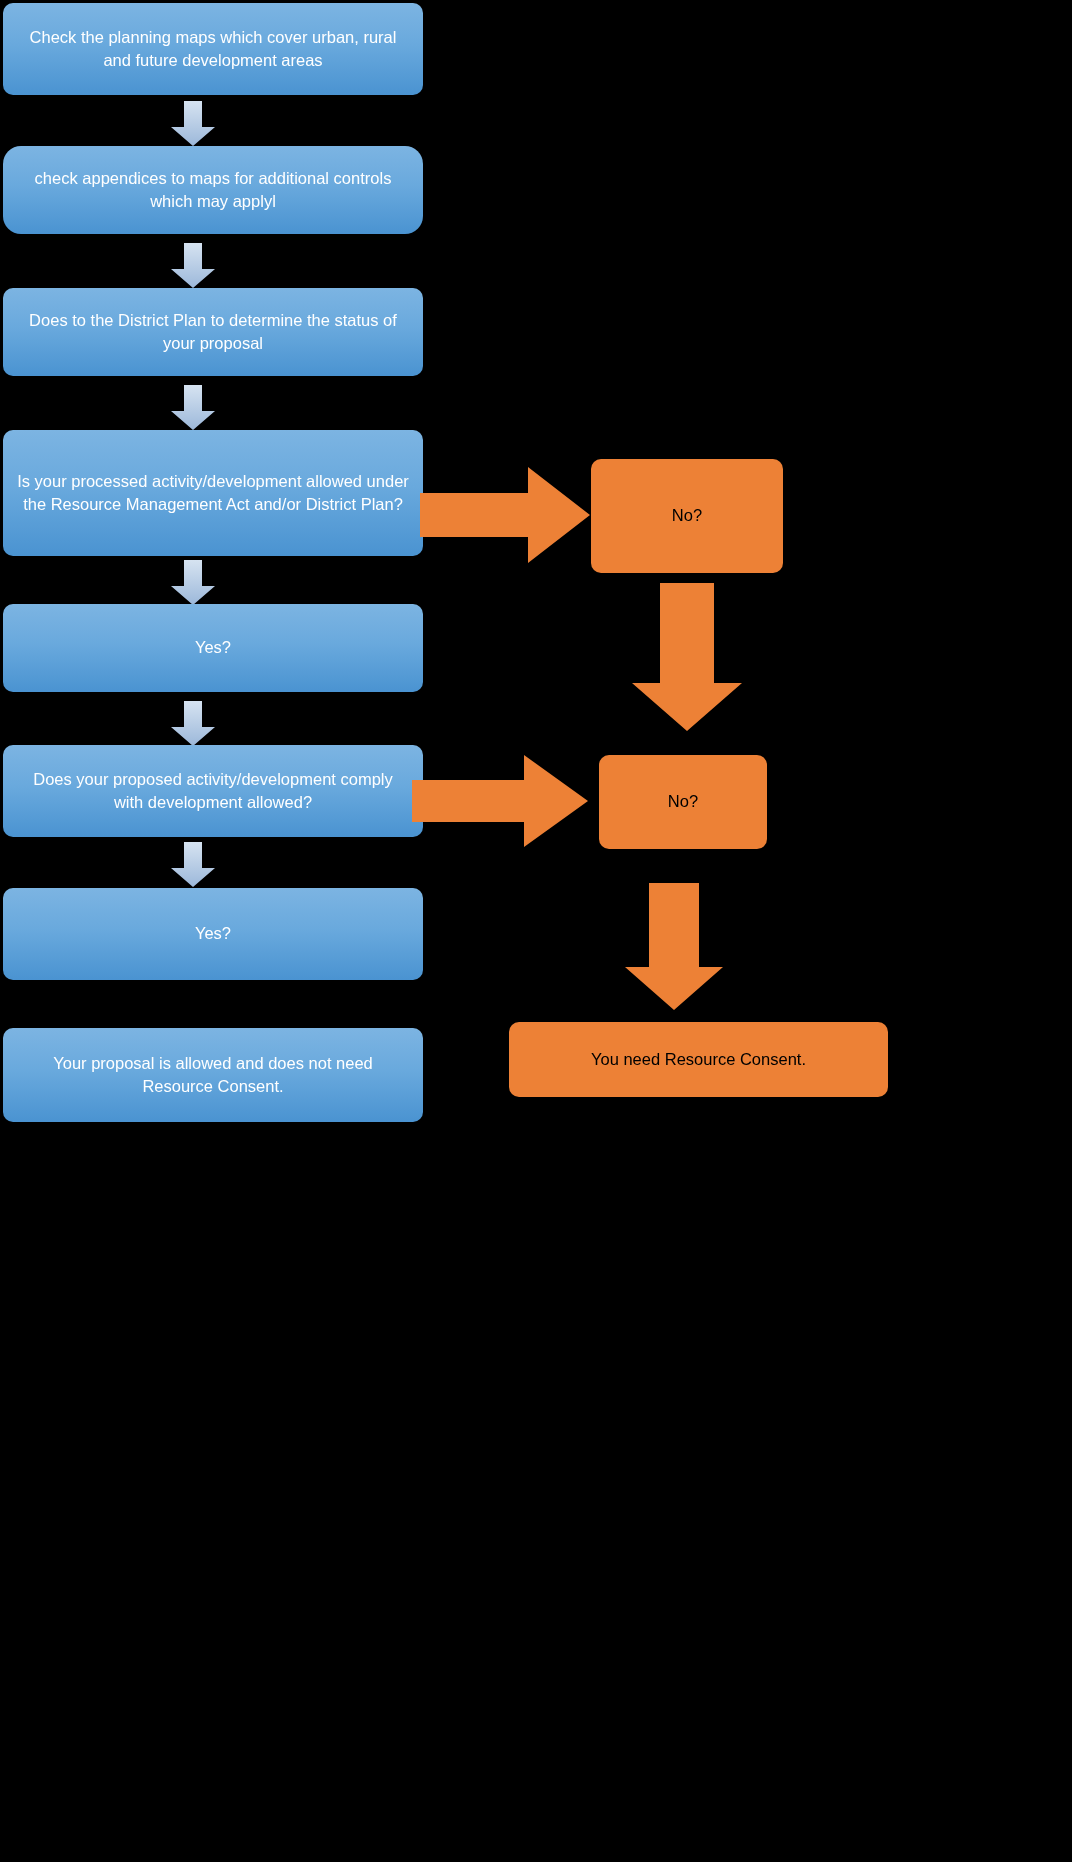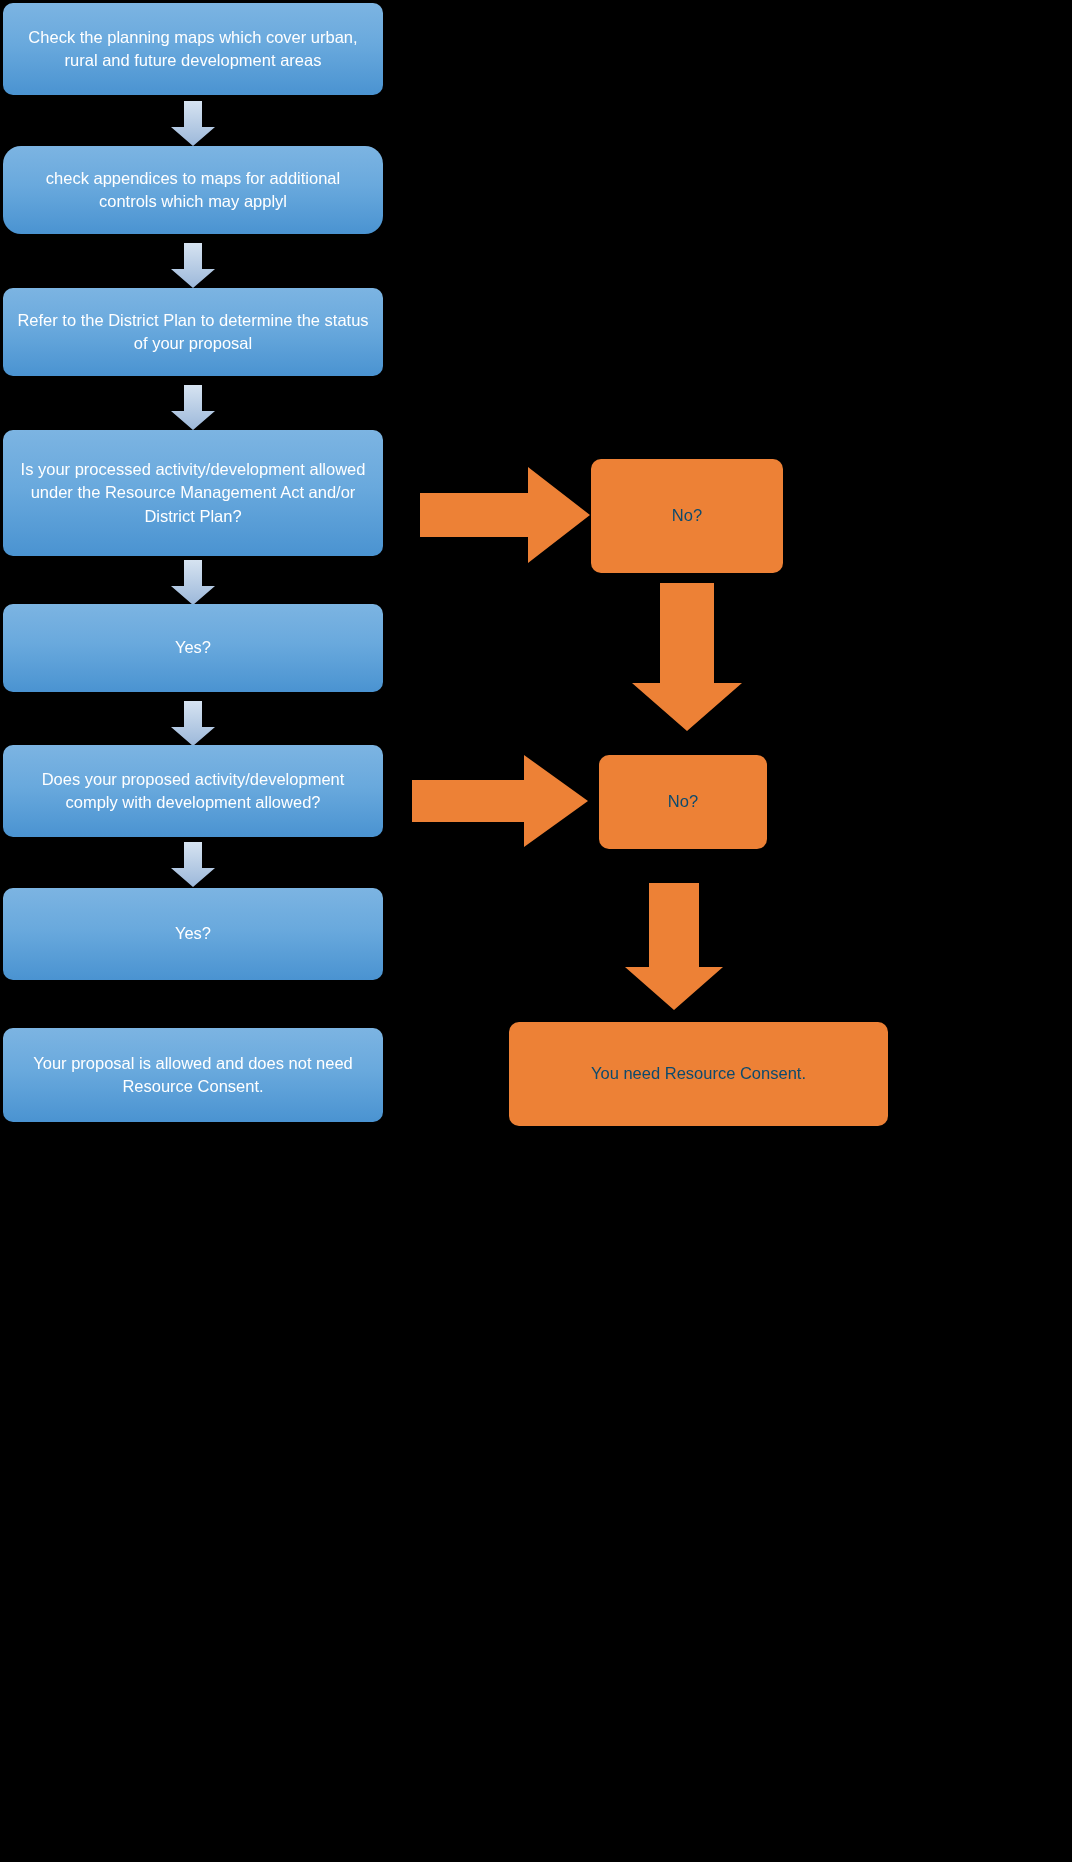--- a/index.html
+++ b/index.html
@@ -20,40 +20,40 @@
     position: relative;
     width: 1072px;
     height: 1862px;
     background: #000000;
   }
 
   
   .blue-box {
     position: absolute;
     left: 3px;
-    width: 380px;
+    width: 420px;
     border-radius: 10px;
     background: linear-gradient(to bottom, #7cb4e2 0%, #69a9dd 45%, #4a93d1 100%);
     color: #ffffff;
     font-size: 16.5px;
     line-height: 1.42;
     text-align: center;
     display: flex;
     align-items: center;
     justify-content: center;
     padding: 6px 14px;
     box-shadow: 0 2px 3px rgba(0,0,0,0.45);
   }
 
   
   .orange-box {
     position: absolute;
     border-radius: 10px;
     background: #ed8136;
-    color: #0c4a6e;
+    color: #000000;
     font-size: 16.5px;
     line-height: 1.42;
     text-align: center;
     display: flex;
     align-items: center;
     justify-content: center;
     padding: 6px 14px;
   }
 
   
@@ -108,21 +108,21 @@
         <linearGradient id="ga2" x1="0" y1="0" x2="0" y2="1">
           <stop offset="0%" stop-color="#d6e3f1"></stop>
           <stop offset="100%" stop-color="#9cb8da"></stop>
         </linearGradient>
       </defs>
       <polygon points="14,0 32,0 32,26 45,26 23,45 1,26 14,26" fill="url(#ga2)"></polygon>
     </svg>
   </div>
 
   <div class="blue-box" style="top:288px; height:88px;">
-    <span class="boxtext">Refer to the District Plan to determine the status of your proposal</span>
+    <span class="boxtext">Does to the District Plan to determine the status of your proposal</span>
   </div>
 
   <div class="blue-arrow" style="left:170px; top:385px;">
     <svg viewBox="0 0 46 46" xmlns="http://www.w3.org/2000/svg">
       <defs>
         <linearGradient id="ga3" x1="0" y1="0" x2="0" y2="1">
           <stop offset="0%" stop-color="#d6e3f1"></stop>
           <stop offset="100%" stop-color="#9cb8da"></stop>
         </linearGradient>
       </defs>
@@ -211,17 +211,17 @@
   <div class="orange-box" style="left:599px; top:755px; width:168px; height:94px;">
     <span class="boxtext">No?</span>
   </div>
 
   <div class="orange-arrow-down" style="left:625px; top:883px; width:98px; height:127px;">
     <svg viewBox="0 0 98 127" xmlns="http://www.w3.org/2000/svg">
       <polygon points="24,0 74,0 74,84 98,84 49,127 0,84 24,84" fill="#ed8136"></polygon>
     </svg>
   </div>
 
-  <div class="orange-box" style="left:509px; top:1022px; width:379px; height:104px;">
+  <div class="orange-box" style="left:509px; top:1022px; width:379px; height:75px;">
     <span class="boxtext">You need Resource Consent.</span>
   </div>
 
 </div>
 
 </body></html>

